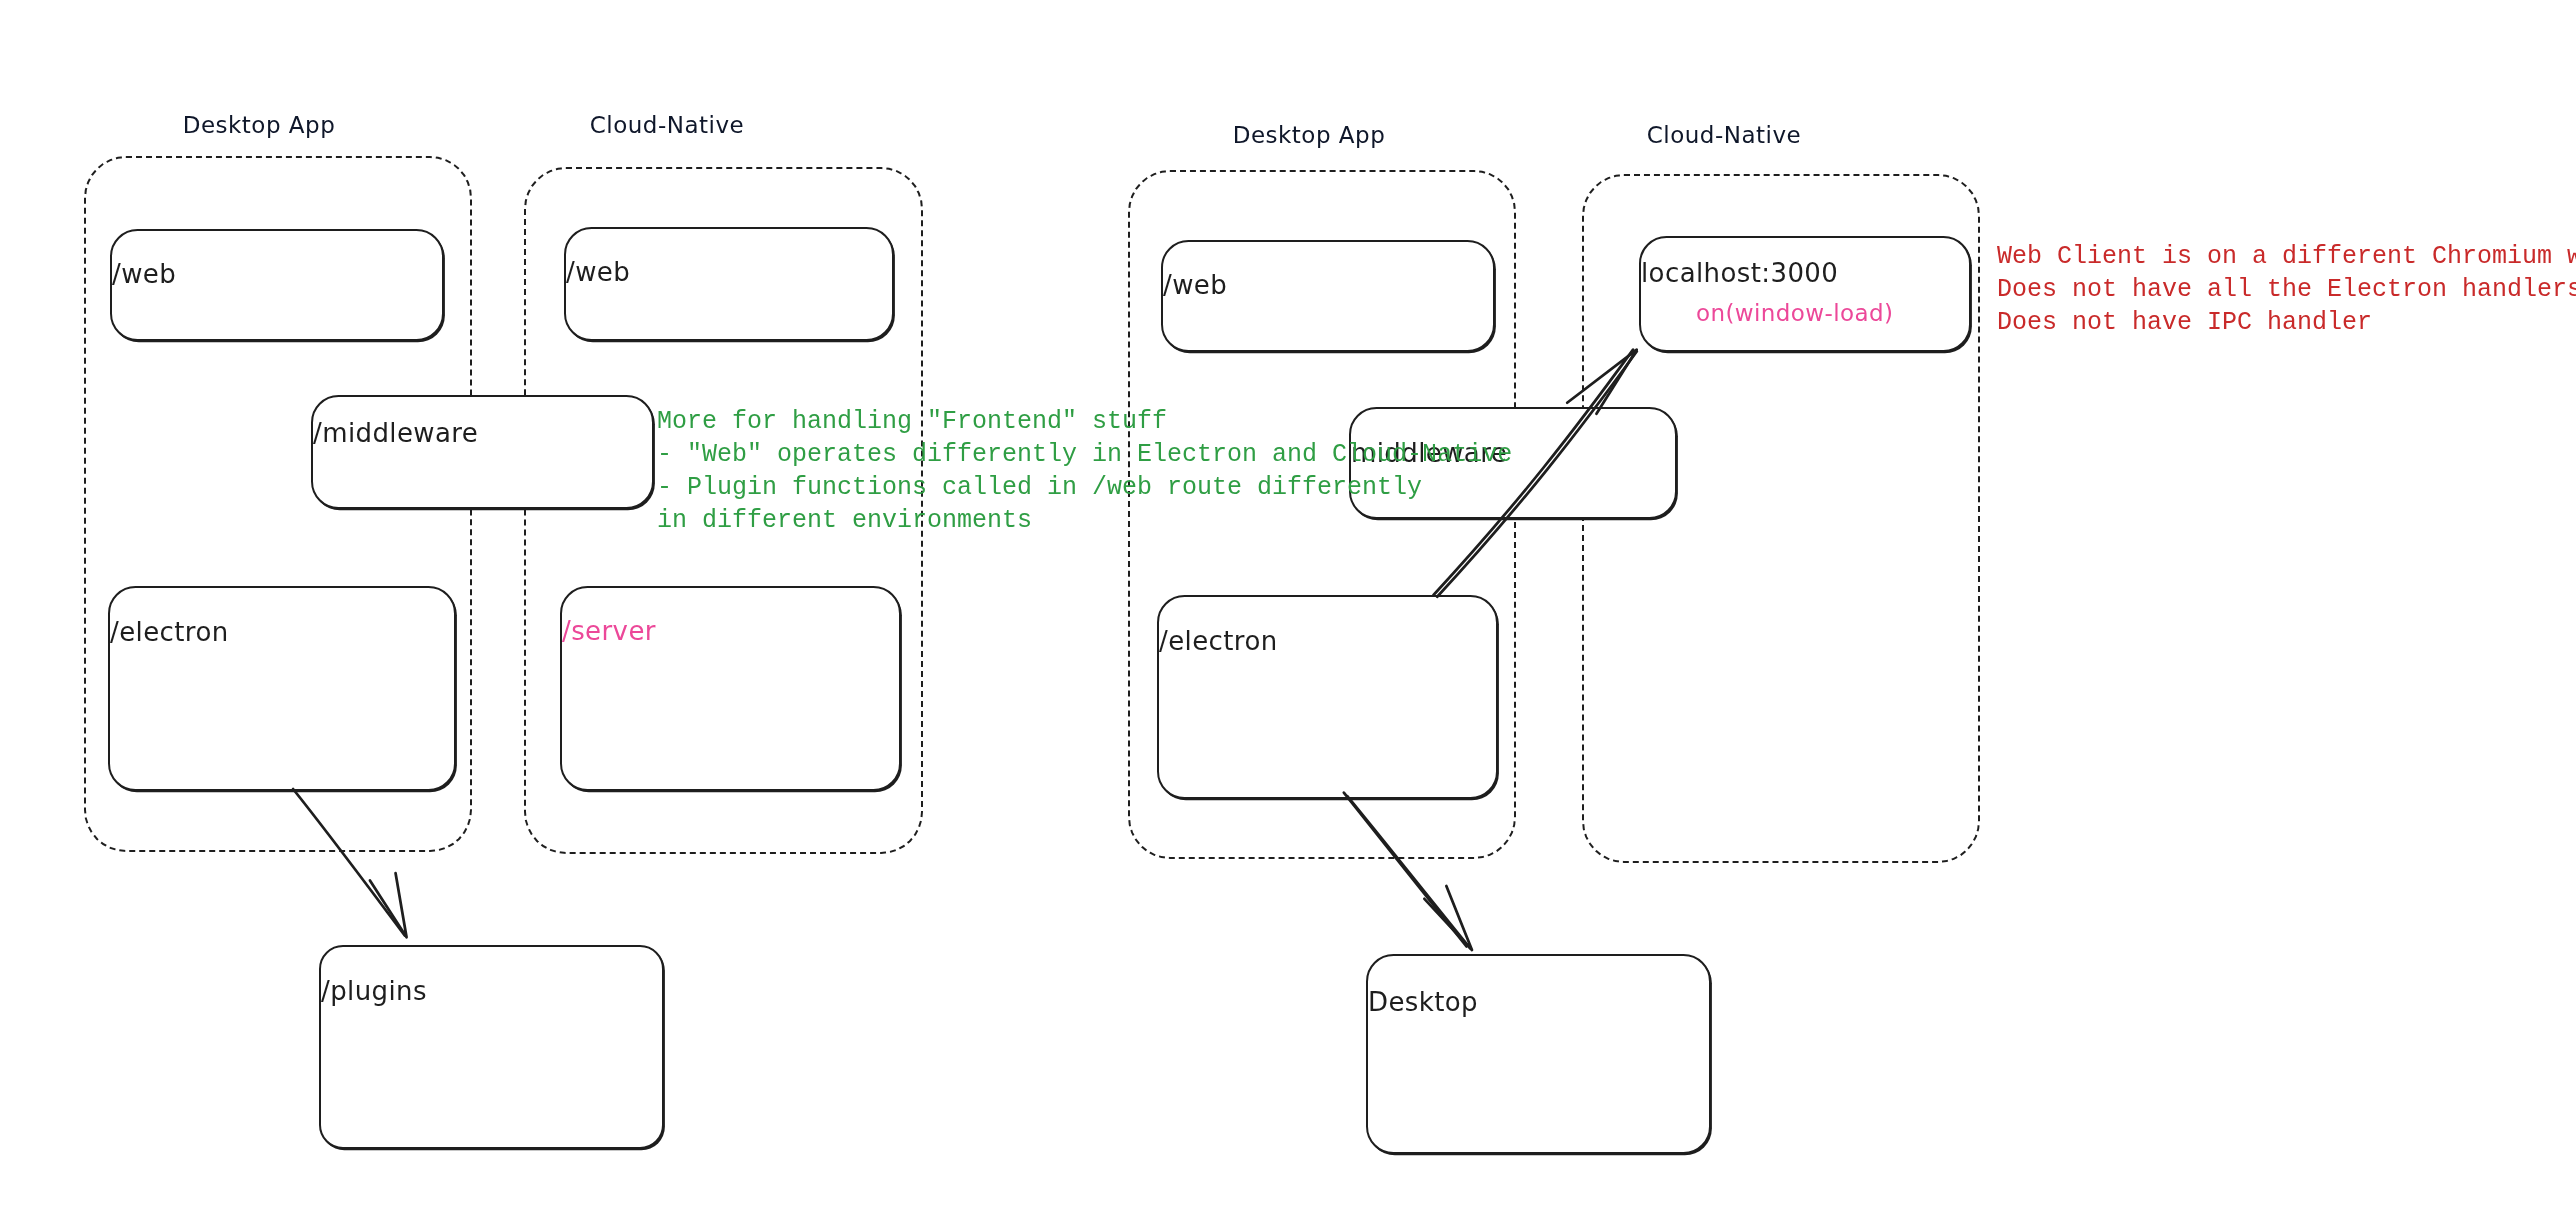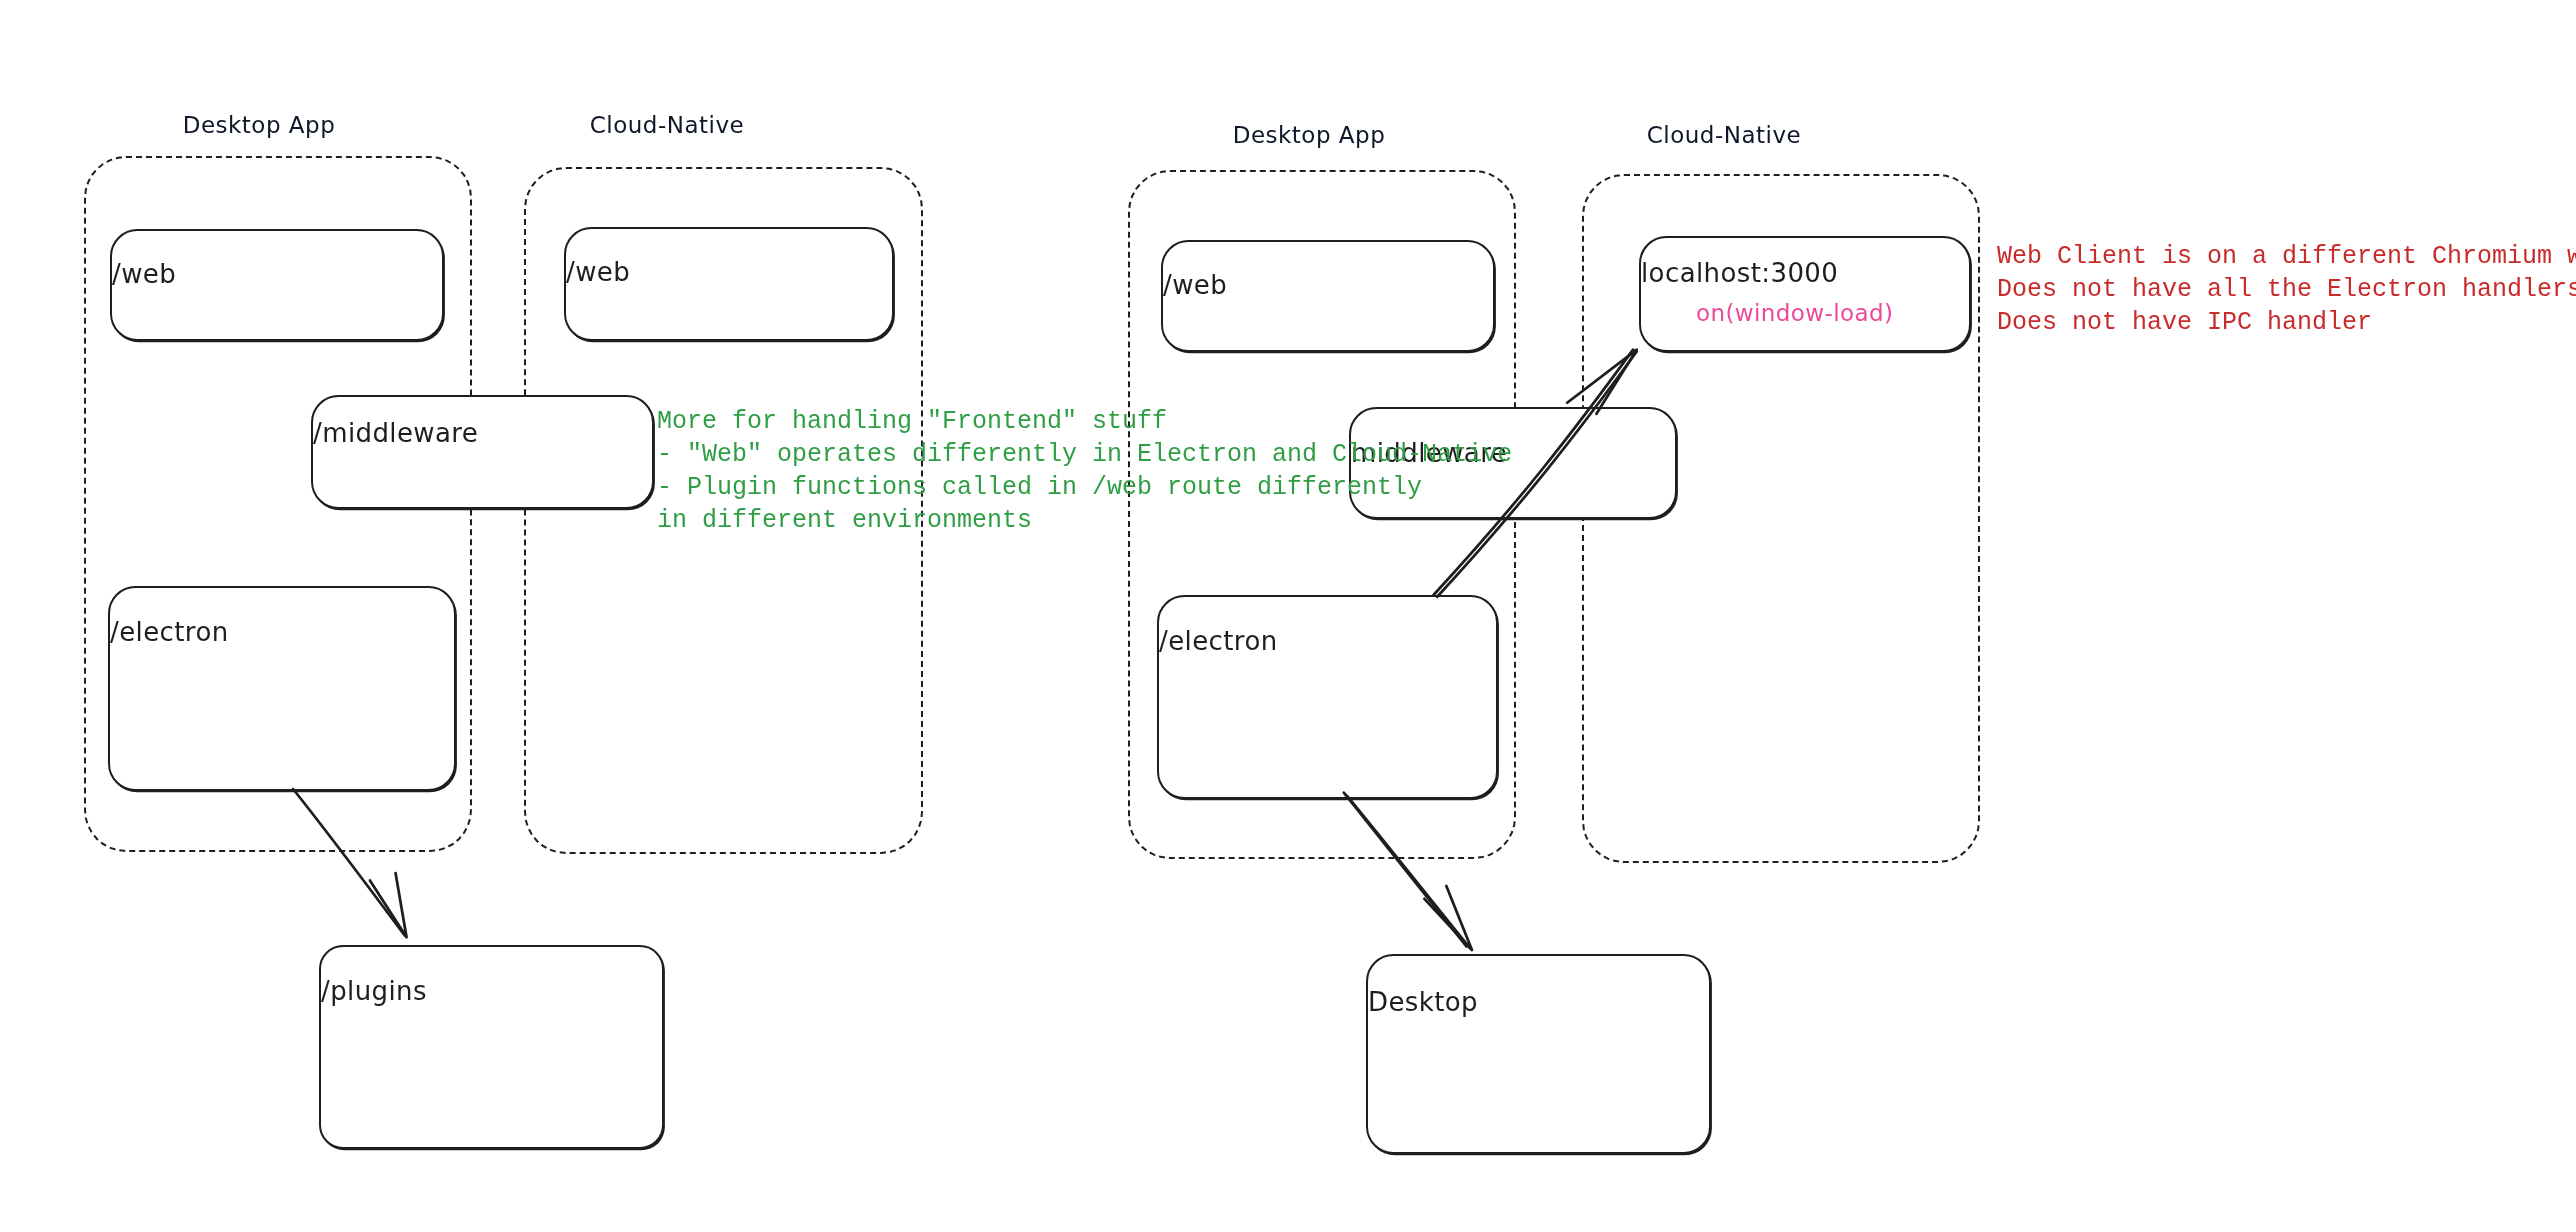--- a/index.html
+++ b/index.html
@@ -94,20 +94,23 @@
   </div>
 
   <div class="node" style="left:311px; top:395px; width:339px; height:110px;">
     <div class="node-label" style="top:21px;">/middleware</div>
   </div>
 
   <div class="node" style="left:108px; top:586px; width:344px; height:201px;">
     <div class="node-label" style="top:29px;">/electron</div>
   </div>
 
+  <div class="node" style="left:560px; top:586px; width:337px; height:201px;">
+    <div class="node-label red-text" style="top:27.5px;">/server</div>
+  </div>
 
   <div class="node" style="left:319px; top:945px; width:341px; height:200px;border-radius:24px;">
     <div class="node-label" style="top:29px;">/plugins</div>
   </div>
 
   <div class="group-label" style="left:1167px; top:122px; width:284px;">Desktop App</div>
 
   <div class="group-box" style="left:1128px; top:170px; width:384px; height:685px;"></div>
 
   <div class="group-label" style="left:1582px; top:122px; width:284px;">Cloud-Native</div>

